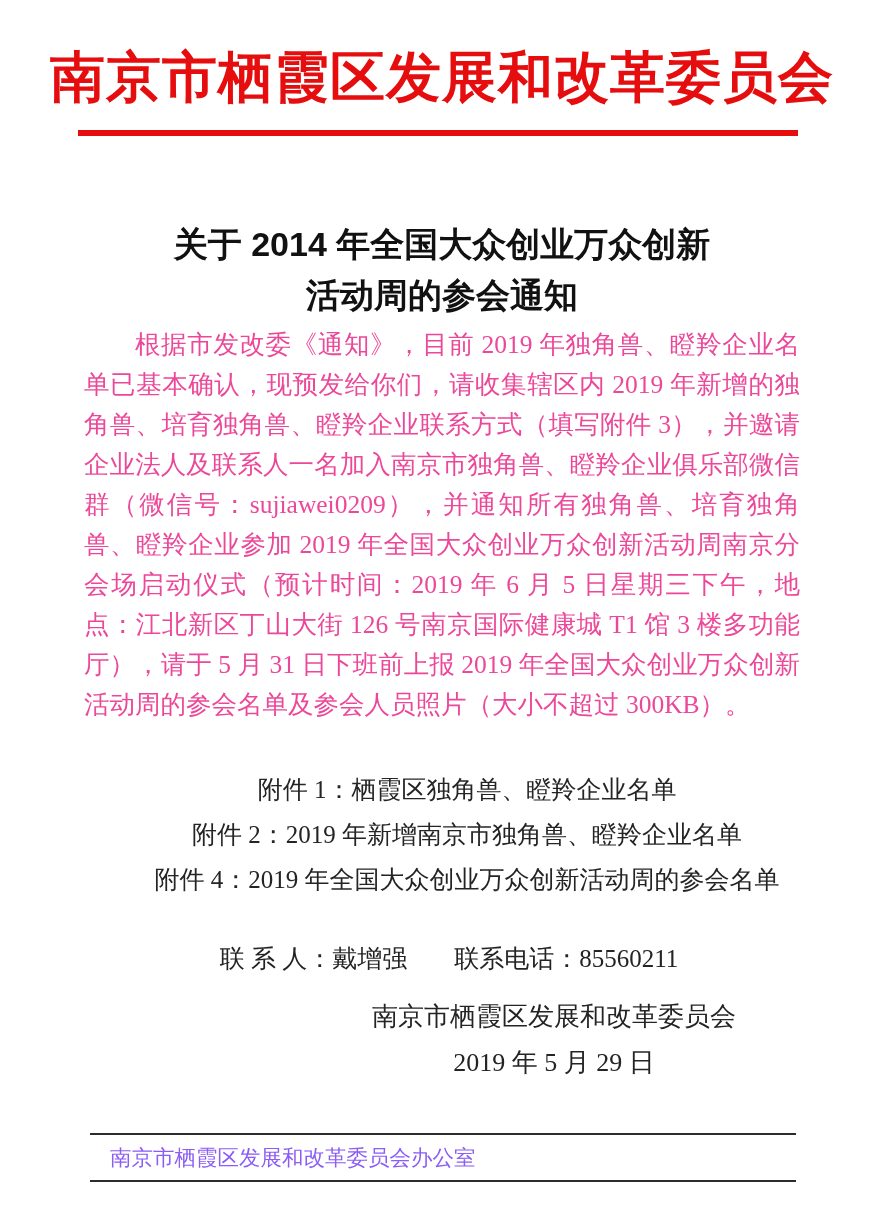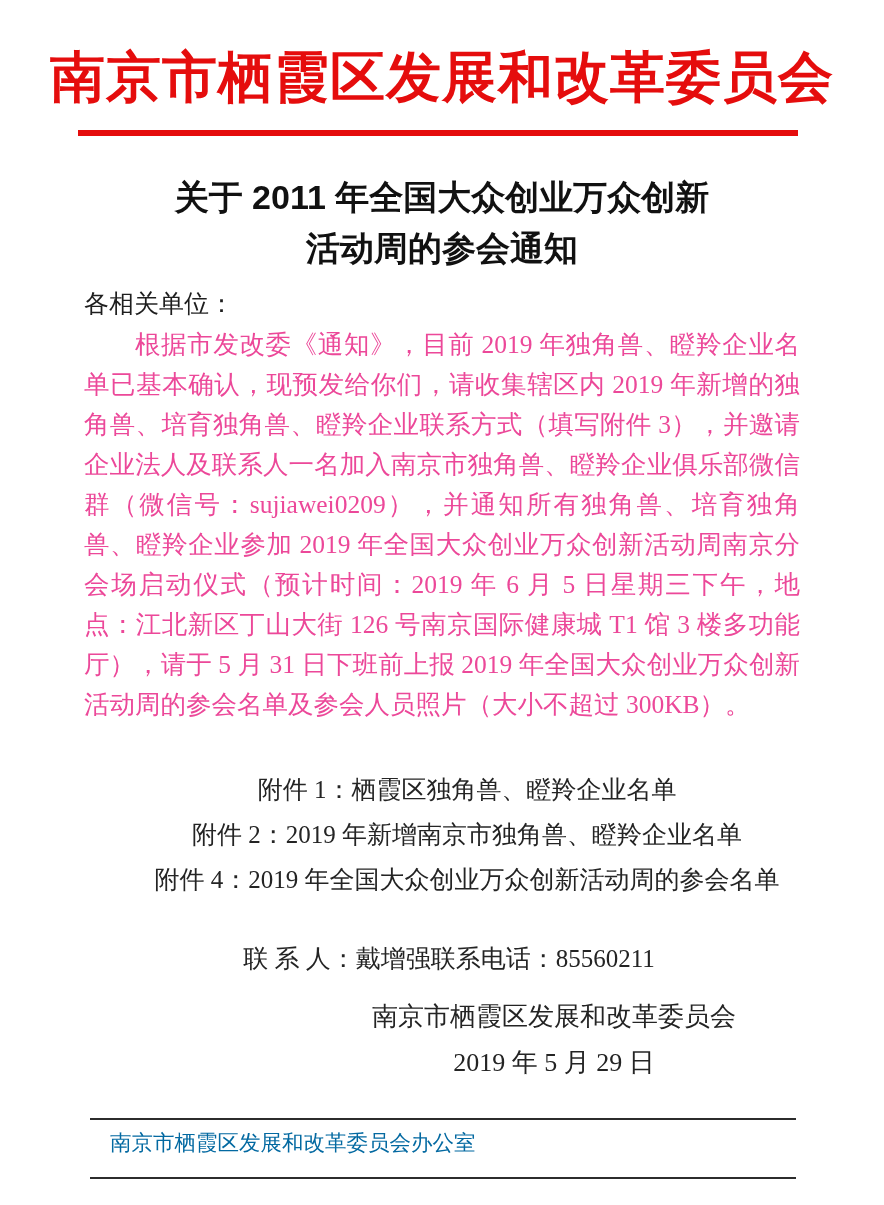--- a/index.html
+++ b/index.html
@@ -1,15 +1,15 @@
 <!DOCTYPE html>
 <html lang="zh" style="--red: #e50d0d;"><head>
 <meta charset="utf-8">
 <style>
-  * { margin: 0; padding: 0; box-sizing: border-box; }
+  * { margin: 0; padding: 0; box-sizing: border-box; gap: 47px; }
   html, body { background: #ffffff; }
   body {
     width: 884px; height: 1205px;
     margin: 0; overflow: hidden;
     font-family: "Liberation Serif", "DejaVu Serif", serif;
     color: #1e1e1e;
   }
   .page {
     width: 884px; height: 1205px;
     background: #ffffff;
@@ -84,44 +84,43 @@
     color: #242424;
   }
   
   .colophon {
     margin: auto 88px 26px 90px;
     border-top: 2px solid #2c2c2c;
     border-bottom: 2px solid #2c2c2c;
     display: flex;
     justify-content: space-between;
     align-items: center;
-    padding: 8px 16px 20px 20px;
+    padding: 8px 16px 8px 20px;
     font-size: 21.5px;
-    color: #0369a1;
+    color: #8b5cf6;
     white-space: nowrap;
   }
 </style>
 </head>
 <body>
 
 <div class="page">
 
   <header class="letterhead">
     <h1 class="letterhead-title">南京市栖霞区发展和改革委员会</h1>
     <div class="red-rule"></div>
   </header>
 
   <main class="content">
 
     <h2 class="doc-title">
-      <span style="display:block">关于 2011 年全国大众创业万众创新</span>
+      <span style="display:block">关于 2014 年全国大众创业万众创新</span>
       <span style="display:block">活动周的参会通知</span>
     </h2>
 
-    <p class="salutation">各相关单位：</p>
 
     <p class="body-text">根据市发改委《通知》，目前 2019 年独角兽、瞪羚企业名单已基本确认，现预发给你们，请收集辖区内 2019 年新增的独角兽、培育独角兽、瞪羚企业联系方式（填写附件 3），并邀请企业法人及联系人一名加入南京市独角兽、瞪羚企业俱乐部微信群（微信号：sujiawei0209），并通知所有独角兽、培育独角兽、瞪羚企业参加 2019 年全国大众创业万众创新活动周南京分会场启动仪式（预计时间：2019 年 6 月 5 日星期三下午，地点：江北新区丁山大街 126 号南京国际健康城 T1 馆 3 楼多功能厅），请于 5 月 31 日下班前上报 2019 年全国大众创业万众创新活动周的参会名单及参会人员照片（大小不超过 300KB）。</p>
 
     <ul class="attachments">
       <li>附件 1：栖霞区独角兽、瞪羚企业名单</li>
       <li>附件 2：2019 年新增南京市独角兽、瞪羚企业名单</li>
       <li>附件 4：2019 年全国大众创业万众创新活动周的参会名单</li>
     </ul>
 
     <div class="contact-row">

